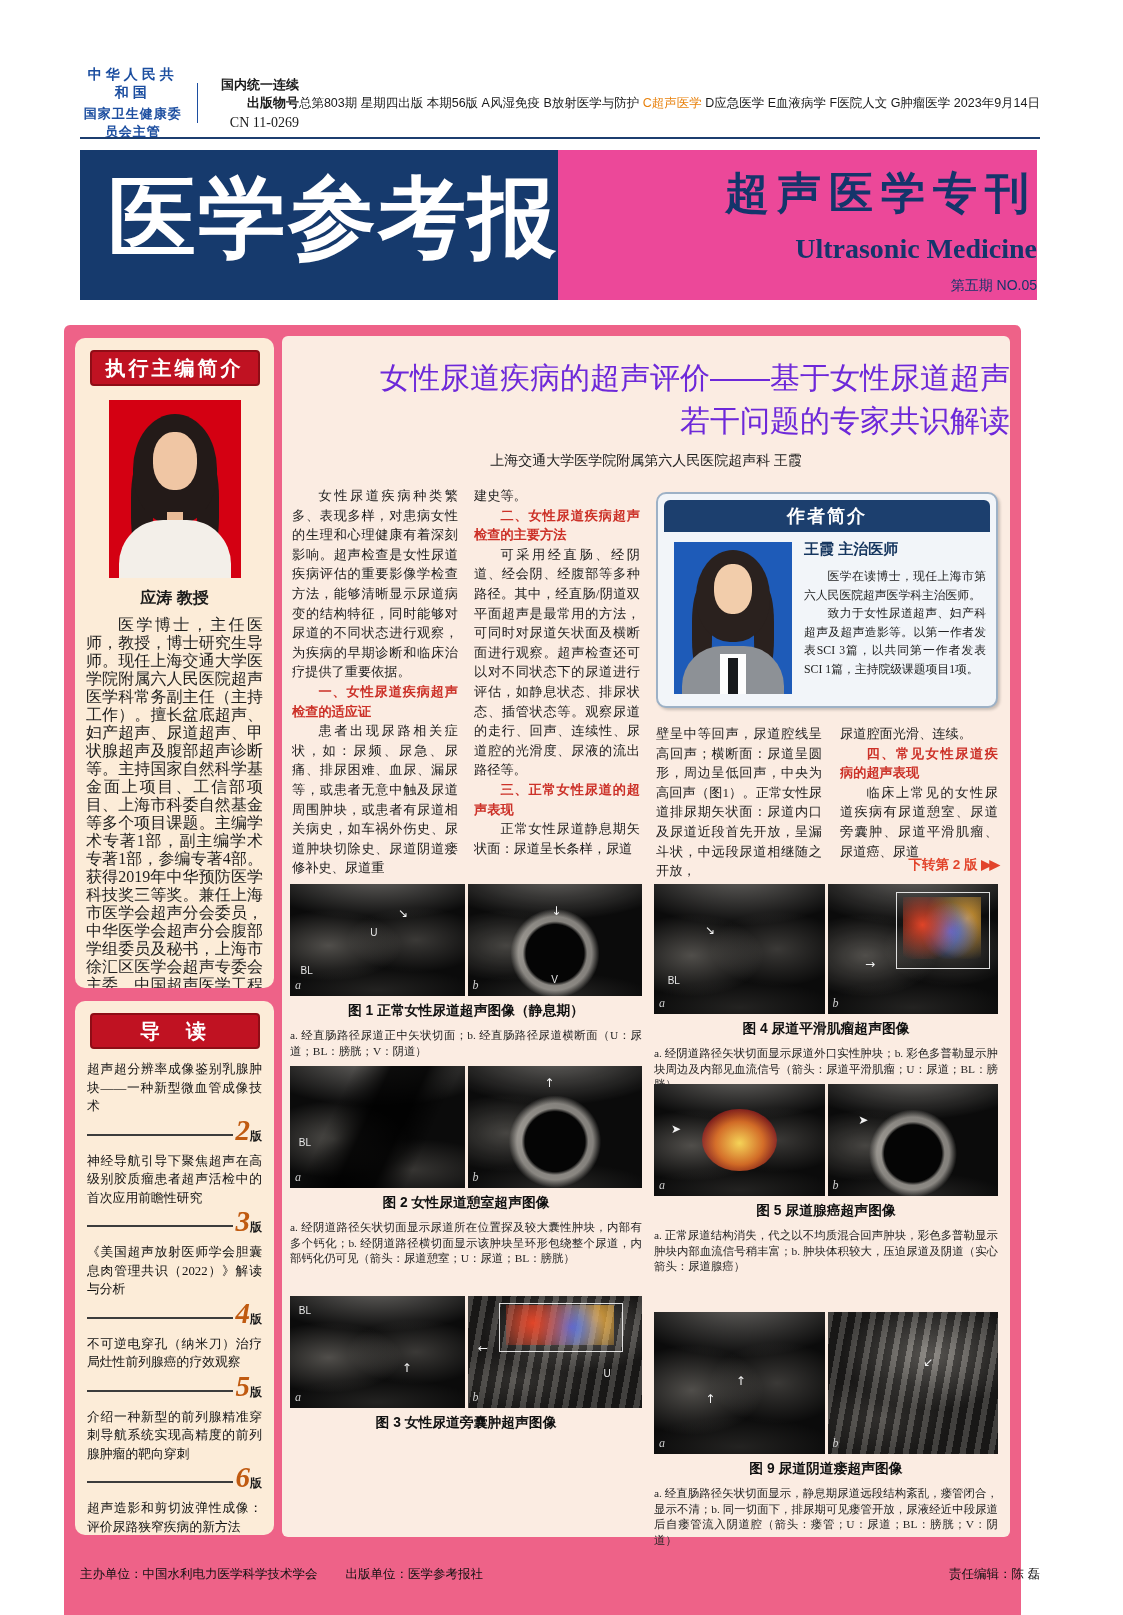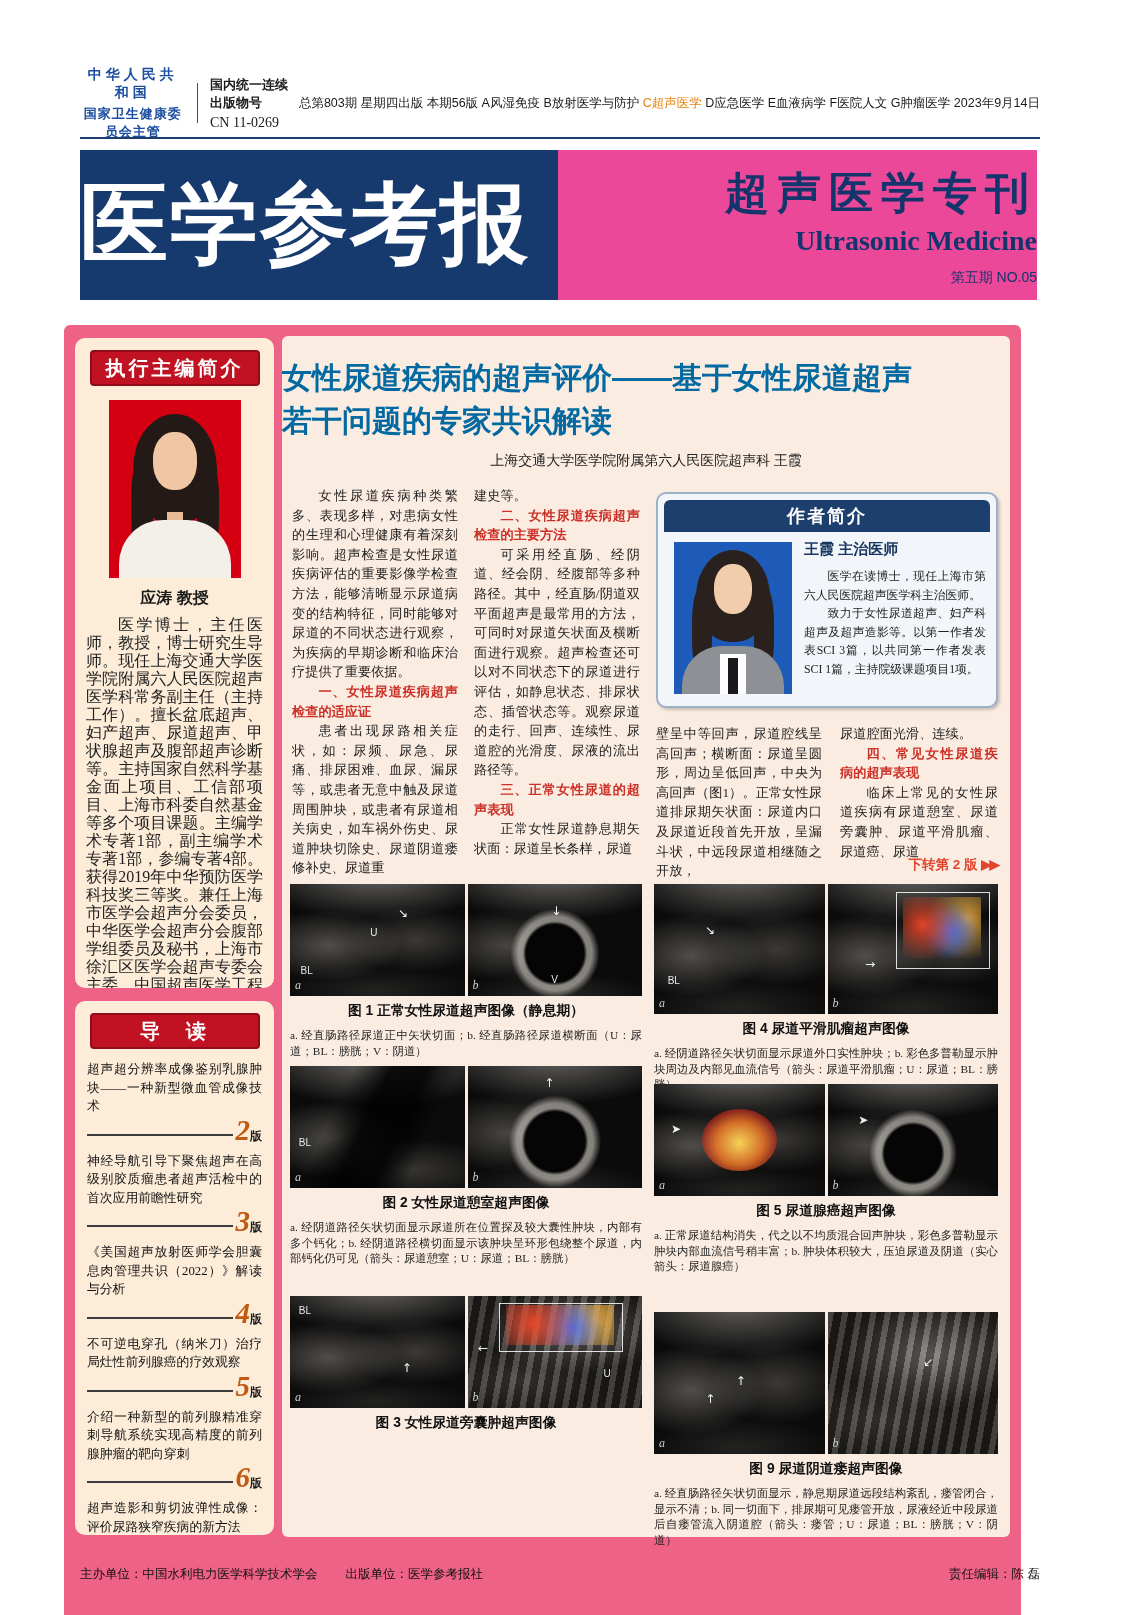--- a/index.html
+++ b/index.html
@@ -5,35 +5,35 @@
   html,body { margin:0; padding:0; }
   body { font-family:"Liberation Serif", serif; }
   .page { position:relative; width:1123px; height:1615px; background:#ffffff; overflow:hidden; }
 
   
   .topbar { position:absolute; left:80px; top:74px; width:960px; height:58px; display:flex; align-items:center; }
   .authority { color:#1c4ea0; font-weight:bold; text-align:center; }
   .authority .l1 { font-size:14px; letter-spacing:4px; }
   .authority .l2 { font-size:13px; letter-spacing:1px; margin-top:3px; }
   .vdiv { width:1px; height:40px; background:#1c4ea0; margin:0 12px; }
-  .issn { text-align:left; color:#1a1a1a; }
+  .issn { text-align:right; color:#1a1a1a; }
   .issn .l1 { font-size:13px; font-weight:bold; }
   .issn .l2 { font-size:14px; margin-top:3px; }
   .spacer { flex:1; }
   .issueinfo { font-size:12.5px; color:#1a1a1a; white-space:nowrap; font-family:"Liberation Sans",sans-serif; }
   .issueinfo .hl { color:#e8820e; }
   .hrule { position:absolute; left:80px; top:137px; width:960px; height:2px; background:#1c3e6f; }
 
   
   .masthead { position:absolute; left:80px; top:150px; width:957px; height:150px; display:flex; }
-  .mh-left { width:478px; background:#163a6d; color:#ffffff; display:flex; align-items:center; justify-content:flex-start; }
+  .mh-left { width:478px; background:#163a6d; color:#ffffff; display:flex; align-items:center; justify-content:flex-end;font-family:Liberation Mono, monospace; }
   .mh-left .nm { font-size:88px; font-weight:bold; letter-spacing:2px; line-height:1; }
   .mh-right { flex:1; background:#ec4899; color:#14356b; text-align:right; padding-top:14px; box-sizing:border-box; }
   .mh-right .t1 { font-size:44px; font-weight:900; letter-spacing:8px; }
-  .mh-right .t2 { font-size:28px; font-weight:bold; margin-top:2px; font-family:"Liberation Serif",serif; }
+  .mh-right .t2 { font-size:28px; font-weight:bold; margin-top:10px; font-family:"Liberation Serif",serif; }
   .mh-right .t3 { font-size:14px; margin-top:12px; font-family:"Liberation Sans",sans-serif; }
 
   
   .main { position:absolute; left:64px; top:325px; width:957px; height:1463px; background:#ee6288; border-radius:6px; }
 
   
   .panel { position:absolute; background:#fcecd8; border-radius:10px; overflow:hidden; }
   .panel-editor { left:11px; top:13px; width:199px; height:650px; }
   .panel-guide  { left:11px; top:676px; width:199px; height:534px; }
   .band { margin:12px auto 0; width:170px; height:36px; background:#c01222; border:2px solid #8e0d16; box-sizing:border-box;
@@ -53,21 +53,21 @@
   .gi { margin-top:7px; }
   .gi-t { font-size:12.8px; line-height:18.5px; text-align:justify; color:#111; }
   .gi-row { display:flex; align-items:flex-end; }
   .gi-line { flex:1; border-bottom:2px solid #3c3c3c; margin-bottom:9px; margin-right:3px; }
   .gi-num { white-space:nowrap; }
   .gi-page { font-family:"Liberation Serif",serif; font-style:italic; font-weight:bold; font-size:29px; color:#c05a10; line-height:1; }
   .gi-ban { font-size:12px; font-weight:bold; color:#1a1a1a; font-family:"Liberation Sans",sans-serif; }
 
   
   .article { position:absolute; left:218px; top:11px; width:728px; height:1201px; background:#fbece2; border-radius:6px; }
-  .a-title { position:absolute; top:20px; left:0; width:100%; text-align:left; color:#0369a1; font-weight:700;
+  .a-title { position:absolute; top:20px; left:0; width:100%; text-align:right; color:#6d28d9; font-weight:400;
              font-size:30px; line-height:43px; font-family:"Liberation Sans",sans-serif; }
   .a-byline { position:absolute; top:116px; left:0; width:100%; text-align:center; font-size:14px; color:#222; }
   .col { position:absolute; overflow:hidden; font-size:13.2px; line-height:19.6px; text-align:justify; color:#1d1d1d; }
   .col p { margin:0; }
   .ind { text-indent:2em; }
   .rh { color:#cc3128; font-weight:bold; font-family:"Liberation Sans",sans-serif; text-indent:2em; }
   .col1 { left:10px;  top:150px; width:166px; height:397px; }
   .col2 { left:192px; top:150px; width:166px; height:397px; }
   .col3 { left:374px; top:388px; width:166px; height:158px; }
   .col4 { left:558px; top:388px; width:158px; height:134px; }

